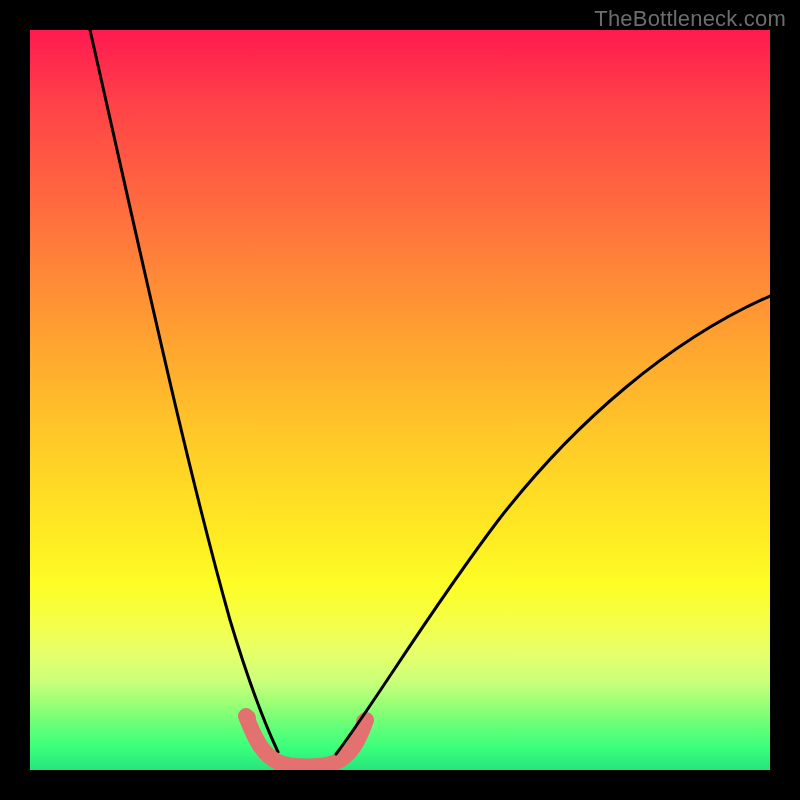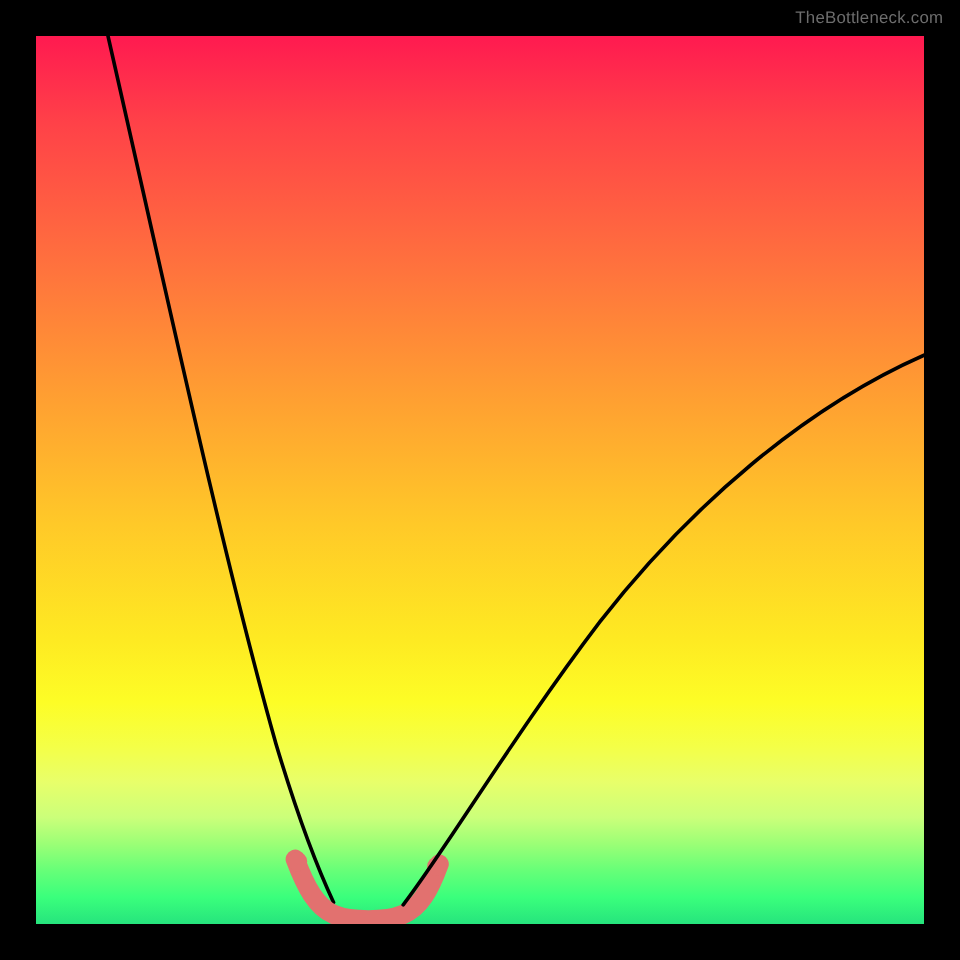--- a/index.html
+++ b/index.html
@@ -53,21 +53,21 @@
     position: absolute;
     inset: 0;
     width: 100%;
     height: 100%;
   }
   .watermark {
     position: absolute;
     top: 6px;
     right: 14px;
     color: #6d6d6d;
-    font-size: 14px;
+    font-size: 22px;
     letter-spacing: 0.2px;
     font-weight: 400;
     user-select: none;
   }
 </style>
 </head>
 <body>
 
 <div class="frame">
   <div class="plot-area">

